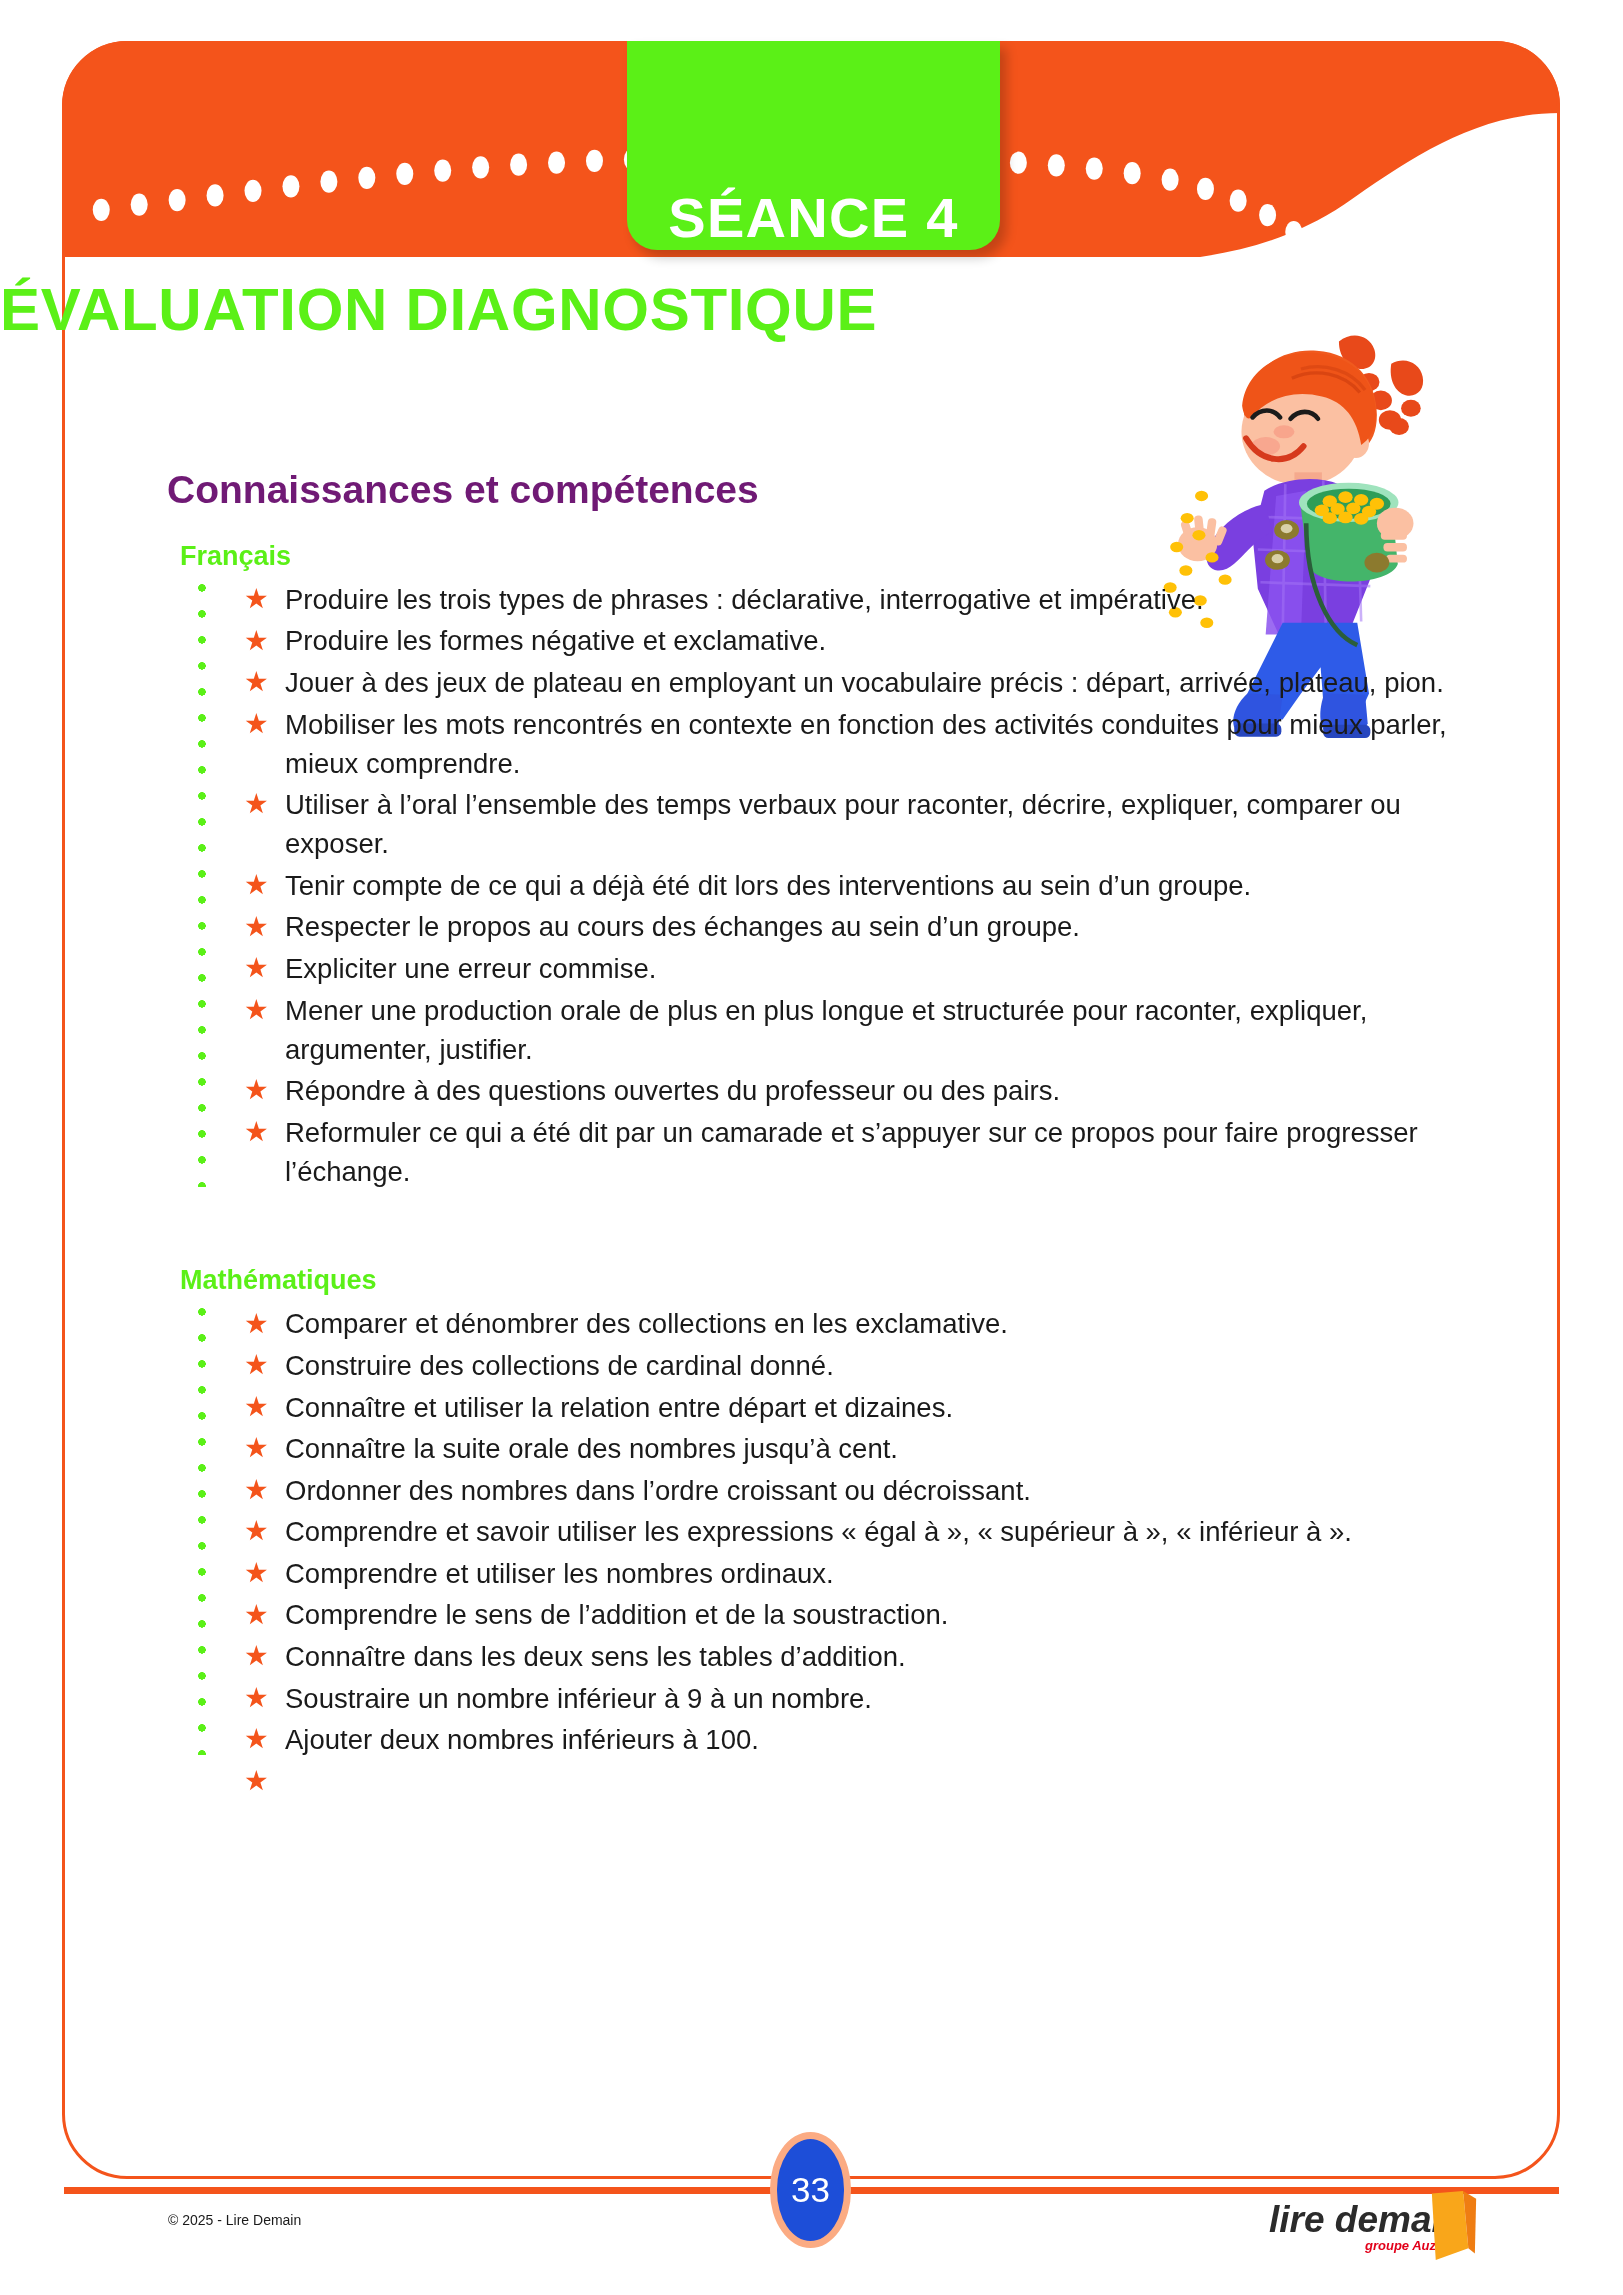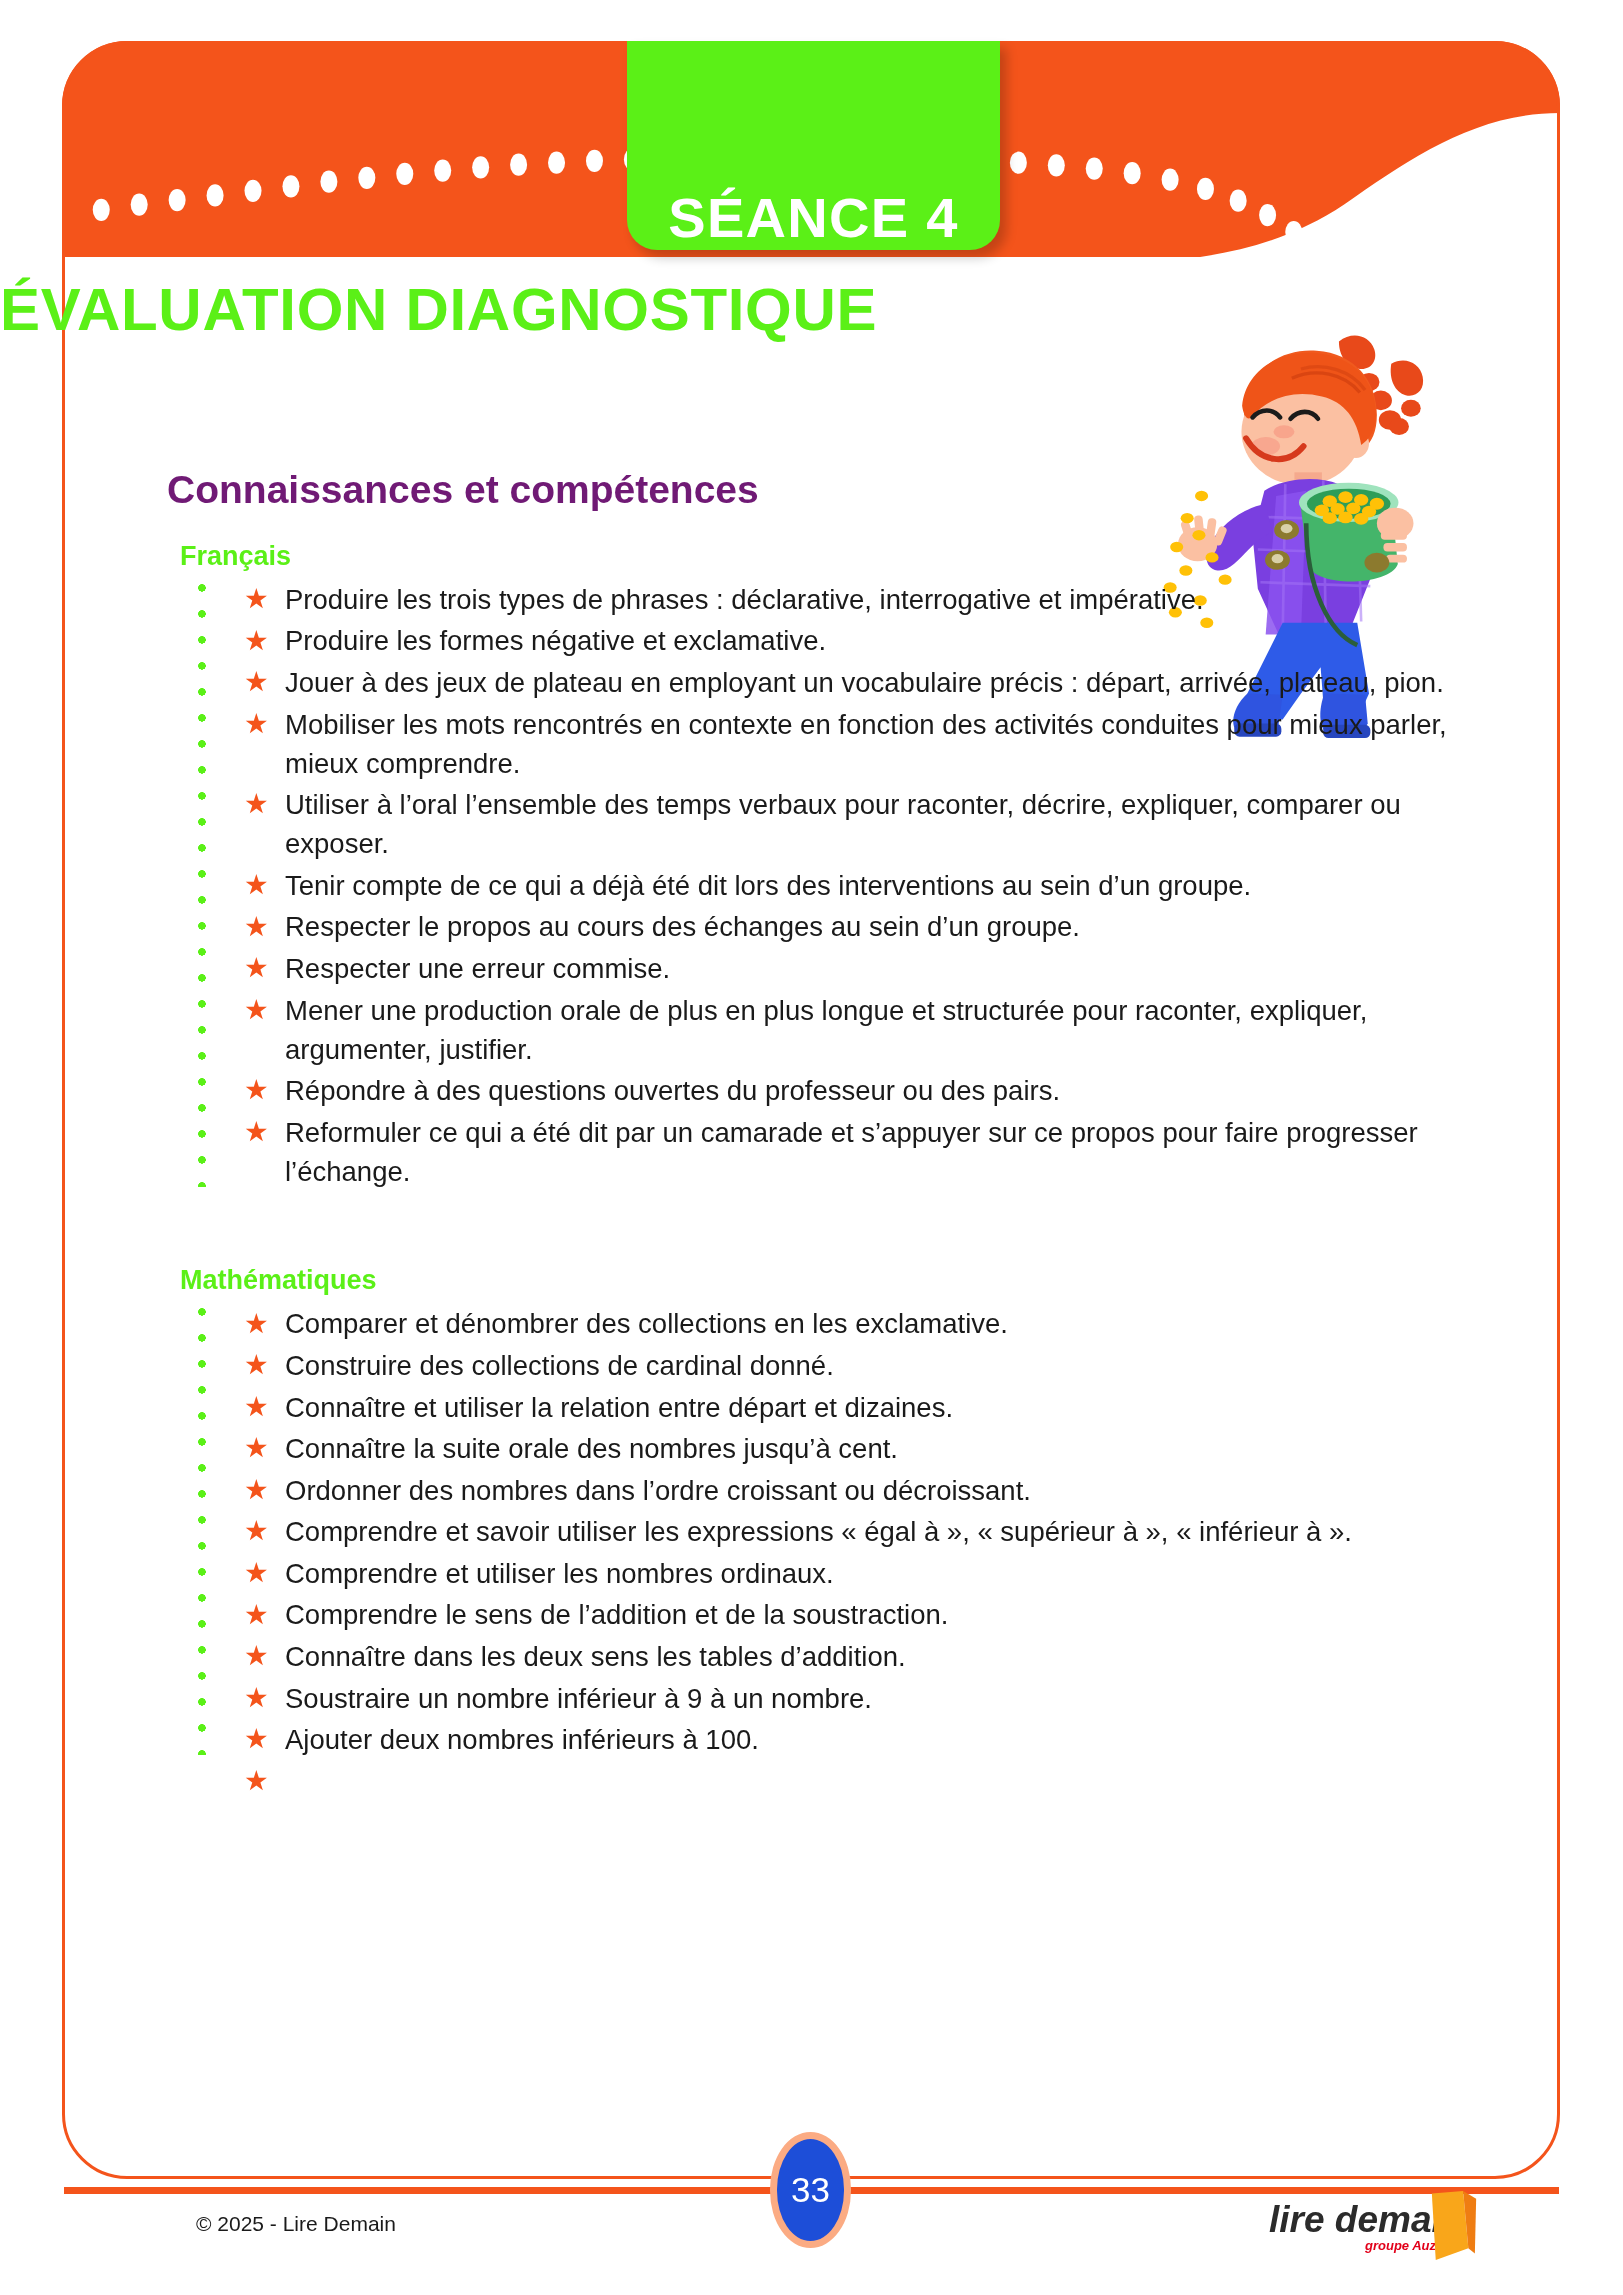--- a/index.html
+++ b/index.html
@@ -179,23 +179,23 @@
     border: 7.2px solid #FBAB83;
     display: flex;
     align-items: center;
     justify-content: center;
     color: #ffffff;
     font-size: 35px;
     font-family: "Liberation Sans", sans-serif;
   }
   .copyright {
     position: absolute;
-    left: 196px;
+    left: 168px;
     top: 2212px;
-    font-size: 21px;
+    font-size: 14px;
     color: #1a1a1a;
     font-family: "Liberation Sans", sans-serif;
   }
   .brand-logo {
     position: absolute;
     left: 1269px;
     top: 2195px;
     width: 209px;
     height: 79px;
   }
@@ -396,21 +396,21 @@
       <div style="position:relative;">
         <div class="dotted-rail"></div>
         <ul class="comp-list">
           <li><span class="star">★</span><span>Produire les trois types de phrases : déclarative, interrogative et impérative.</span></li>
           <li><span class="star">★</span><span>Produire les formes négative et exclamative.</span></li>
           <li><span class="star">★</span><span>Jouer à des jeux de plateau en employant un vocabulaire précis : départ, arrivée, plateau, pion.</span></li>
           <li><span class="star">★</span><span>Mobiliser les mots rencontrés en contexte en fonction des activités conduites pour mieux parler, mieux comprendre.</span></li>
           <li><span class="star">★</span><span>Utiliser à l’oral l’ensemble des temps verbaux pour raconter, décrire, expliquer, comparer ou exposer.</span></li>
           <li><span class="star">★</span><span>Tenir compte de ce qui a déjà été dit lors des interventions au sein d’un groupe.</span></li>
           <li><span class="star">★</span><span>Respecter le propos au cours des échanges au sein d’un groupe.</span></li>
-          <li><span class="star">★</span><span>Respecter une erreur commise.</span></li>
+          <li><span class="star">★</span><span>Expliciter une erreur commise.</span></li>
           <li><span class="star">★</span><span>Mener une production orale de plus en plus longue et structurée pour raconter, expliquer, argumenter, justifier.</span></li>
           <li><span class="star">★</span><span>Répondre à des questions ouvertes du professeur ou des pairs.</span></li>
           <li><span class="star">★</span><span>Reformuler ce qui a été dit par un camarade et s’appuyer sur ce propos pour faire progresser l’échange.</span></li>
         </ul>
       </div>
     </div>
 
     <div class="block-gap"></div>
 
     <div class="comp-block">

